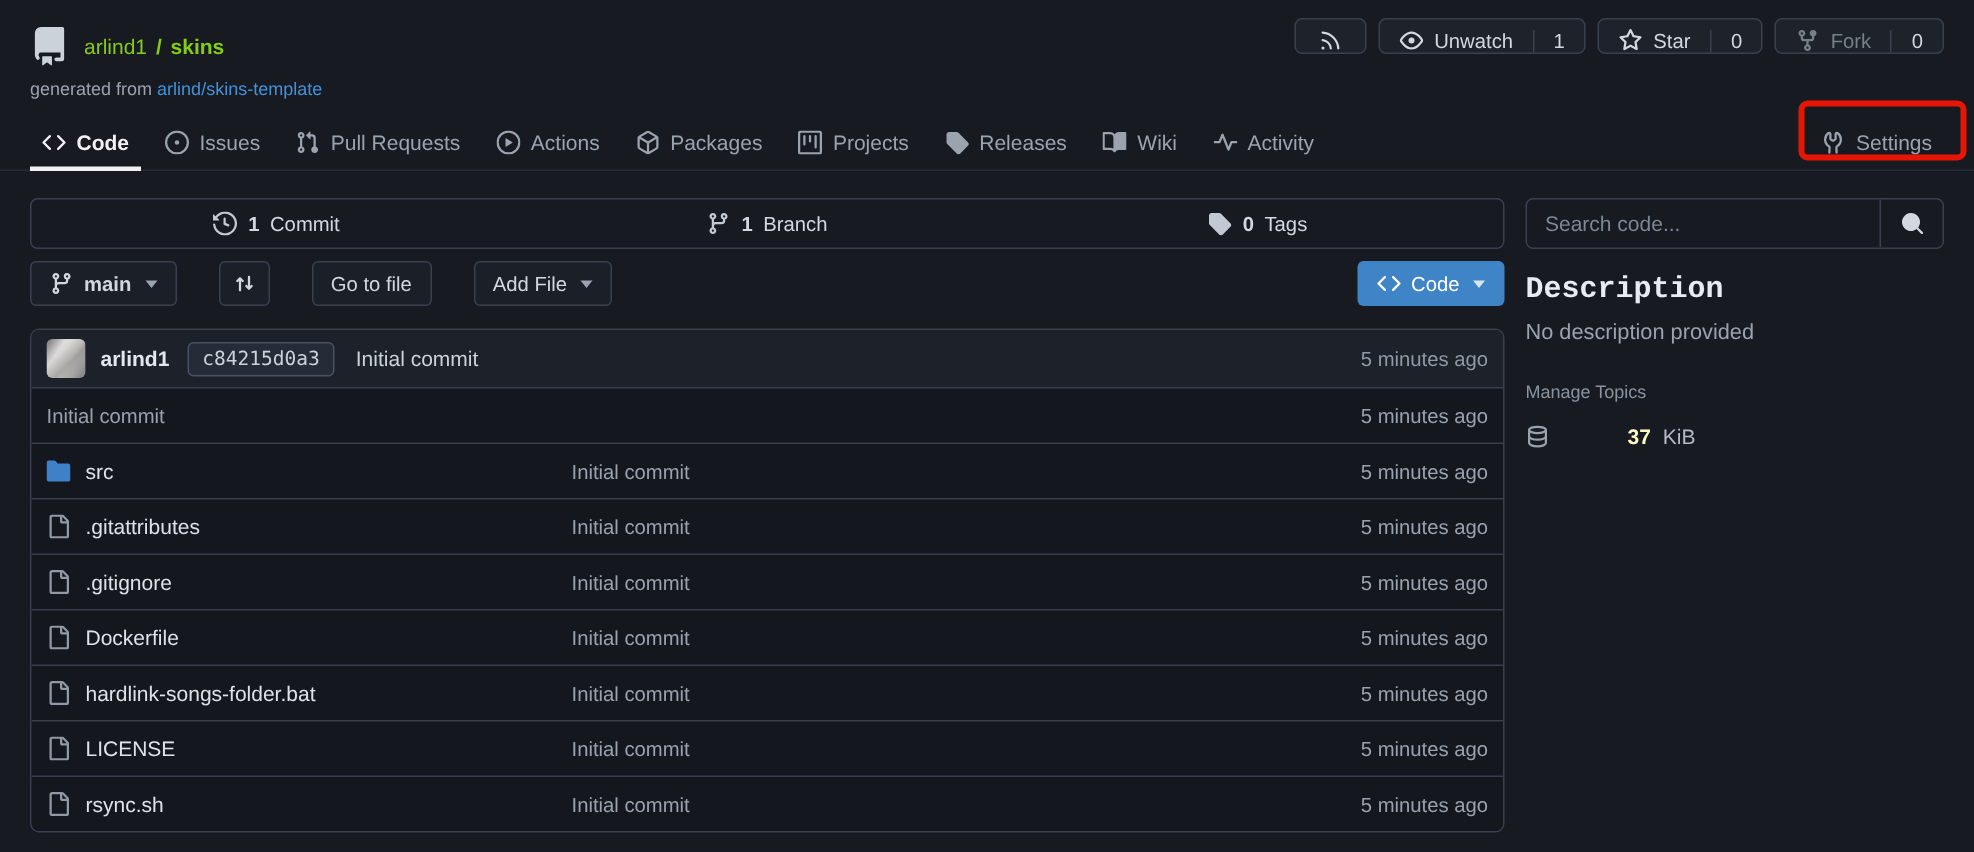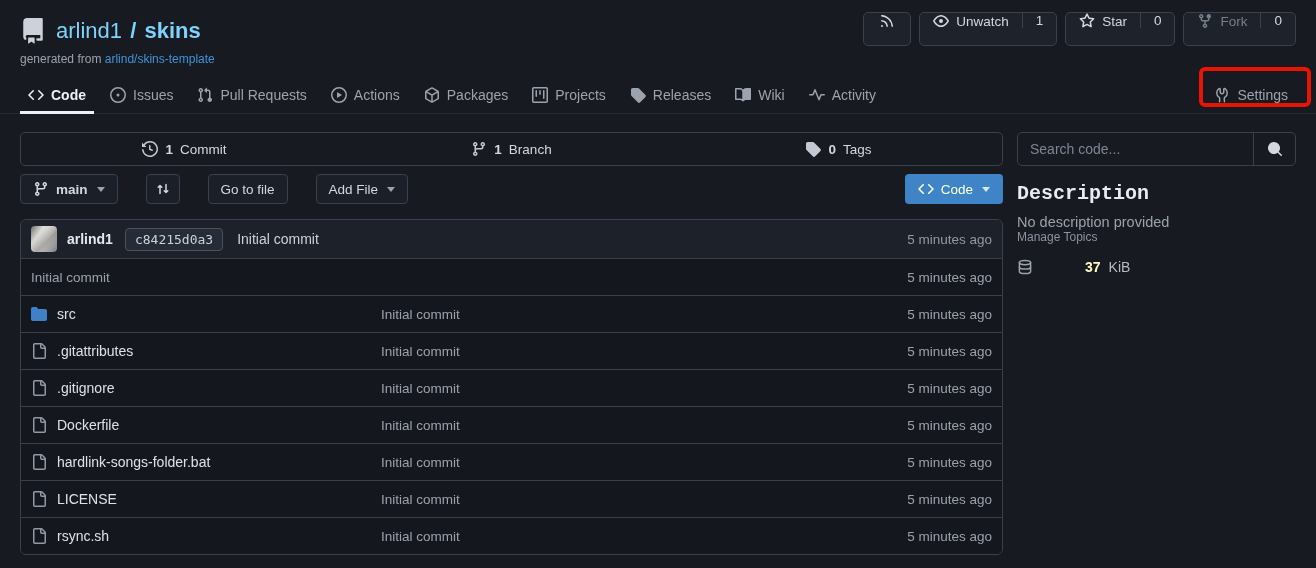--- a/index.html
+++ b/index.html
@@ -11,29 +11,29 @@
     font-size:14px;
   }
   svg { display:block; flex:none; }
   .ic { width:16px; height:16px; fill:currentColor; }
   .ic-stroke { width:16px; height:16px; fill:none; stroke:currentColor; stroke-width:1.5; stroke-linecap:round; stroke-linejoin:round; }
 
   
   .header { position:relative; padding:16px 20px 0 20px; }
   .title-row { display:flex; align-items:center; gap:10px; height:30px; }
   .repo-icon { color:#ccd2da; }
-  .title { font-size:22px; color:#7dd3fc; }
+  .title { font-size:14px; color:#84cc16; }
   .title .owner { font-weight:400; }
   .title .sep { font-weight:700; margin:0 2px; }
   .title .name { font-weight:700; }
   .generated { margin-top:6px; font-size:12px; color:#9ba3ae; height:16px; }
   .generated a { color:#4292da; text-decoration:none; }
 
   .header-actions { position:absolute; top:12px; right:20px; display:flex; gap:8px; }
-  .btn-group { display:flex; align-items:flex-start; height:34px; border:1px solid #3a404d; border-radius:5px; background:#1d222b; overflow:hidden; }
+  .btn-group { display:flex; align-items:flex-end; height:24px; border:1px solid #3a404d; border-radius:5px; background:#1d222b; overflow:hidden; }
   .btn-seg { display:flex; align-items:center; gap:7px; padding:0 13px; font-size:13.5px; color:#d3d8e0; cursor:pointer; }
   .btn-seg + .btn-seg { border-left:1px solid #3a404d; }
   .btn-seg.icon-only { padding:0 15px; }
   .btn-seg.dim { color:#768088; }
   .btn-seg .cnt { color:#d3d8e0; }
 
   
   .nav { position:relative; margin-top:8px; display:flex; align-items:stretch; height:38px; border-bottom:1px solid #262b34; padding:0 16px; }
   .tab { position:relative; display:flex; align-items:center; gap:7px; padding:0 12px; color:#9ba3ae; font-size:14px; cursor:pointer; }
   .tab .tab-label { white-space:nowrap; }
@@ -86,21 +86,21 @@
   .fmsg { flex:1; color:#9aa2ad; font-size:13.5px; cursor:pointer; }
   .ftime { margin-left:auto; color:#9aa2ad; font-size:13.5px; }
 
   
   .search-box { display:flex; height:34px; border:1px solid #3a404d; border-radius:5px; overflow:hidden; }
   .search-box input { flex:1; background:transparent; border:none; outline:none; color:#d946ef; font-family:"Liberation Sans", sans-serif; font-size:14px; padding:0 12px; }
   .search-box input::placeholder { color:#7d8694; }
   .search-btn { width:42px; display:flex; align-items:center; justify-content:center; border-left:1px solid #3a404d; color:#d3d8e0; cursor:pointer; background:transparent; }
   .desc-title { margin-top:16px; font-size:20px; font-weight:700; color:#e8ebf0;font-family:Liberation Mono, monospace; }
   .desc-text { margin-top:9px; font-size:14.5px; color:#9aa2ad; }
-  .manage-topics { font-size:12px; color:#8a93a0; cursor:pointer; }
+  .manage-topics { margin-top:24px; font-size:12px; color:#8a93a0; cursor:pointer; }
   .size-row { margin-top:15px; display:flex; align-items:center; gap:8px; color:#b4bac4; font-size:14px; }
   .size-row .ic-stroke { color:#9aa2ad; }
   .size-num { font-weight:700; color:#fef9c3;margin-left:44px; }
 </style>
 </head>
 <body>
 
 <div class="header">
   <div class="title-row">
     <span class="repo-icon">

